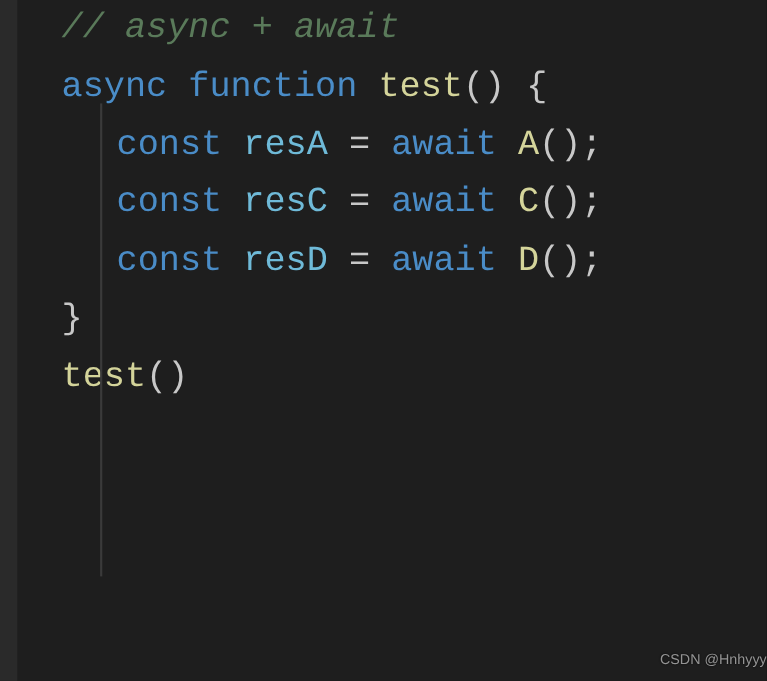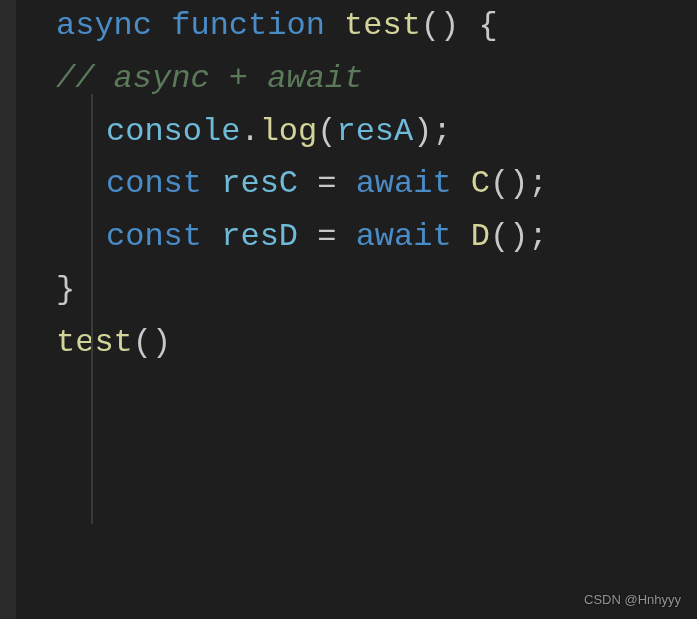--- a/index.html
+++ b/index.html
@@ -43,44 +43,44 @@
     .comment { color: #5a7a5a; font-style: italic; }
     .kw { color: #4a8cc7; }
     .fn { color: #d4d49a; }
     .const-var { color: #6fbad8; }
     .punct { color: #c8c8c8; }
     .op { color: #c8c8c8; }
     .call { color: #d4d49a; }
     .txt { color: #c8c8c8; }
     .watermark {
       position: absolute;
-      right: 16px;
+      right: 0;
       bottom: 12px;
       color: #a0a0a0;
       font-family: Arial, sans-serif;
       font-size: 13px;
       text-shadow: 0 0 2px #000;
       opacity: 0.9;
     }
     .pad1 { padding-left: 50px; }
   </style>
 </head>
 <body>
 
 <div class="scrollbar"></div>
 
 <div class="code-area">
   <div class="indent-guide"></div>
 
+  <div class="line"><span class="comment">// async + await</span></div>
+
   <div class="line"><span class="kw">async</span><span class="txt"> </span><span class="kw">function</span><span class="txt"> </span><span class="fn">test</span><span class="punct">()</span><span class="punct"> {</span></div>
 
-  <div class="line"><span class="comment">// async + await</span></div>
+  <div class="line pad1"><span class="kw">const</span><span class="txt"> </span><span class="const-var">resA</span><span class="op"> = </span><span class="kw">await</span><span class="txt"> </span><span class="call">A</span><span class="punct">(</span><span class="punct">)</span><span class="punct">;</span></div>
 
-
-  <div class="line pad1"><span class="const-var">console</span><span class="punct">.</span><span class="call">log</span><span class="punct">(</span><span class="const-var">resA</span><span class="punct">)</span><span class="punct">;</span></div>
 
 
 
   <div class="line pad1"><span class="kw">const</span><span class="txt"> </span><span class="const-var">resC</span><span class="op"> = </span><span class="kw">await</span><span class="txt"> </span><span class="call">C</span><span class="punct">(</span><span class="punct">)</span><span class="punct">;</span></div>
 
 
   <div class="line pad1"><span class="kw">const</span><span class="txt"> </span><span class="const-var">resD</span><span class="op"> = </span><span class="kw">await</span><span class="txt"> </span><span class="call">D</span><span class="punct">(</span><span class="punct">)</span><span class="punct">;</span></div>
 
 
   <div class="line"><span class="punct">}</span></div>

